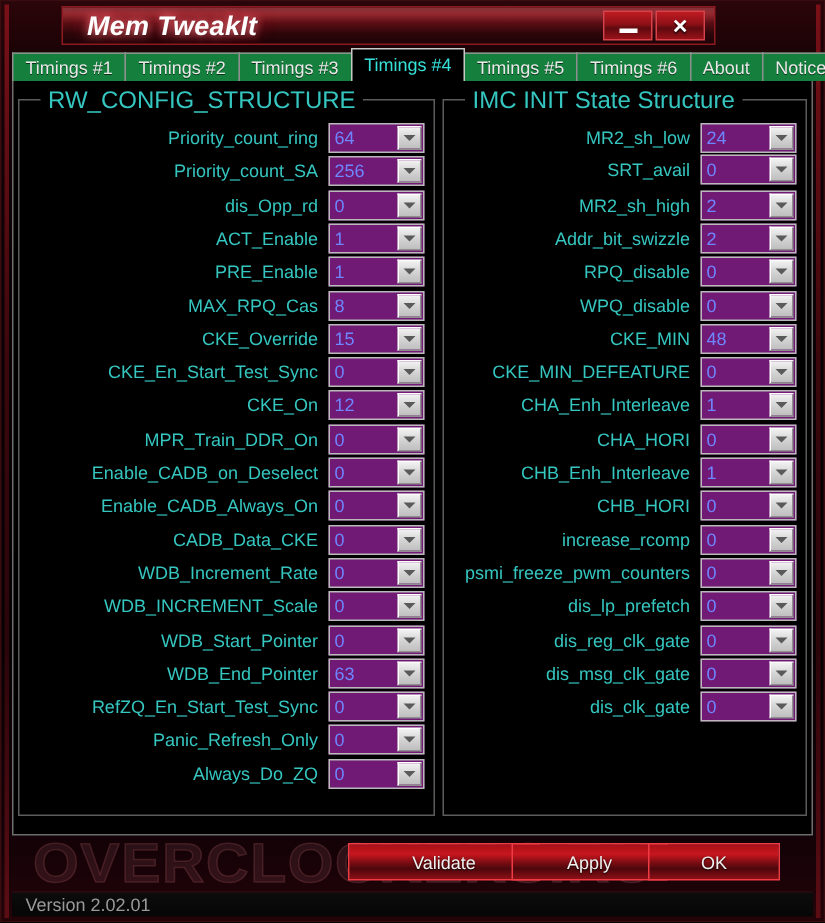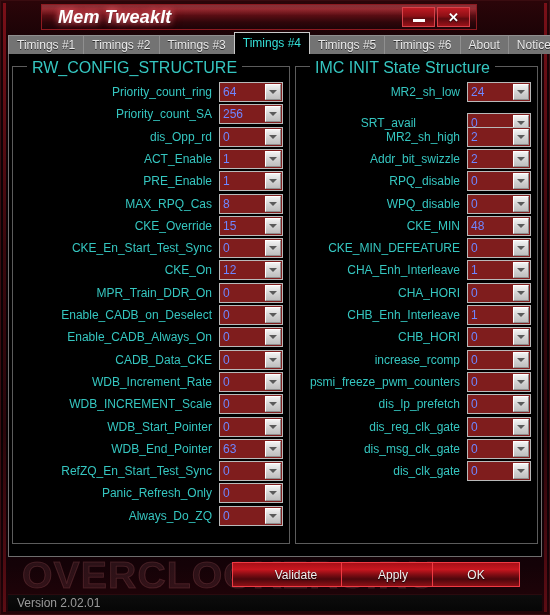--- a/index.html
+++ b/index.html
@@ -112,21 +112,21 @@
     align-items: flex-end;
     z-index: 2;
   }
   .tab {
     height: 19px;
     line-height: 19px;
     padding: 0 8px;
     margin-right: -1px;
     font-size: 12px;
     color: #e9e9e9;
-    background: #737373;
+    background: #15803d;
     border: 1px solid #8f8f8f;
     border-bottom: none;
     box-sizing: border-box;
     white-space: nowrap;
     cursor: pointer;
     text-shadow: 0 1px 0 rgba(0,0,0,.6);
   }
   .tab.active {
     height: 22px;
     line-height: 21px;
@@ -180,21 +180,21 @@
     font-size: 12px;
     color: #35c6c0;
     white-space: nowrap;
     overflow: hidden;
   }
   .combo {
     position: relative;
     width: 64px;
     height: 20px;
     flex: 0 0 64px;
-    background: #7f1d1d;
+    background: #701a75;
     border: 1px solid #b9b9b9;
     box-sizing: border-box;
     cursor: pointer;
   }
   .combo .combo-value {
     position: absolute;
     left: 3px; top: 0;
     right: 19px;
     height: 18px;
     line-height: 18px;
@@ -507,21 +507,21 @@
       <div id="right-rows">
           <div class="row right" style="top: 15px;">
             <div class="row-label">MR2_sh_low</div>
             <div class="combo">
               <div class="combo-value">24</div>
               <div class="combo-arrow">
                 <i></i>
               </div>
             </div>
           </div>
-          <div class="row right" style="top: 46px; gap: 44px;">
+          <div class="row right" style="top: 36px;">
             <div class="row-label">SRT_avail</div>
             <div class="combo">
               <div class="combo-value">0</div>
               <div class="combo-arrow">
                 <i></i>
               </div>
             </div>
           </div>
           <div class="row right" style="top: 59.6px;">
             <div class="row-label">MR2_sh_high</div>

